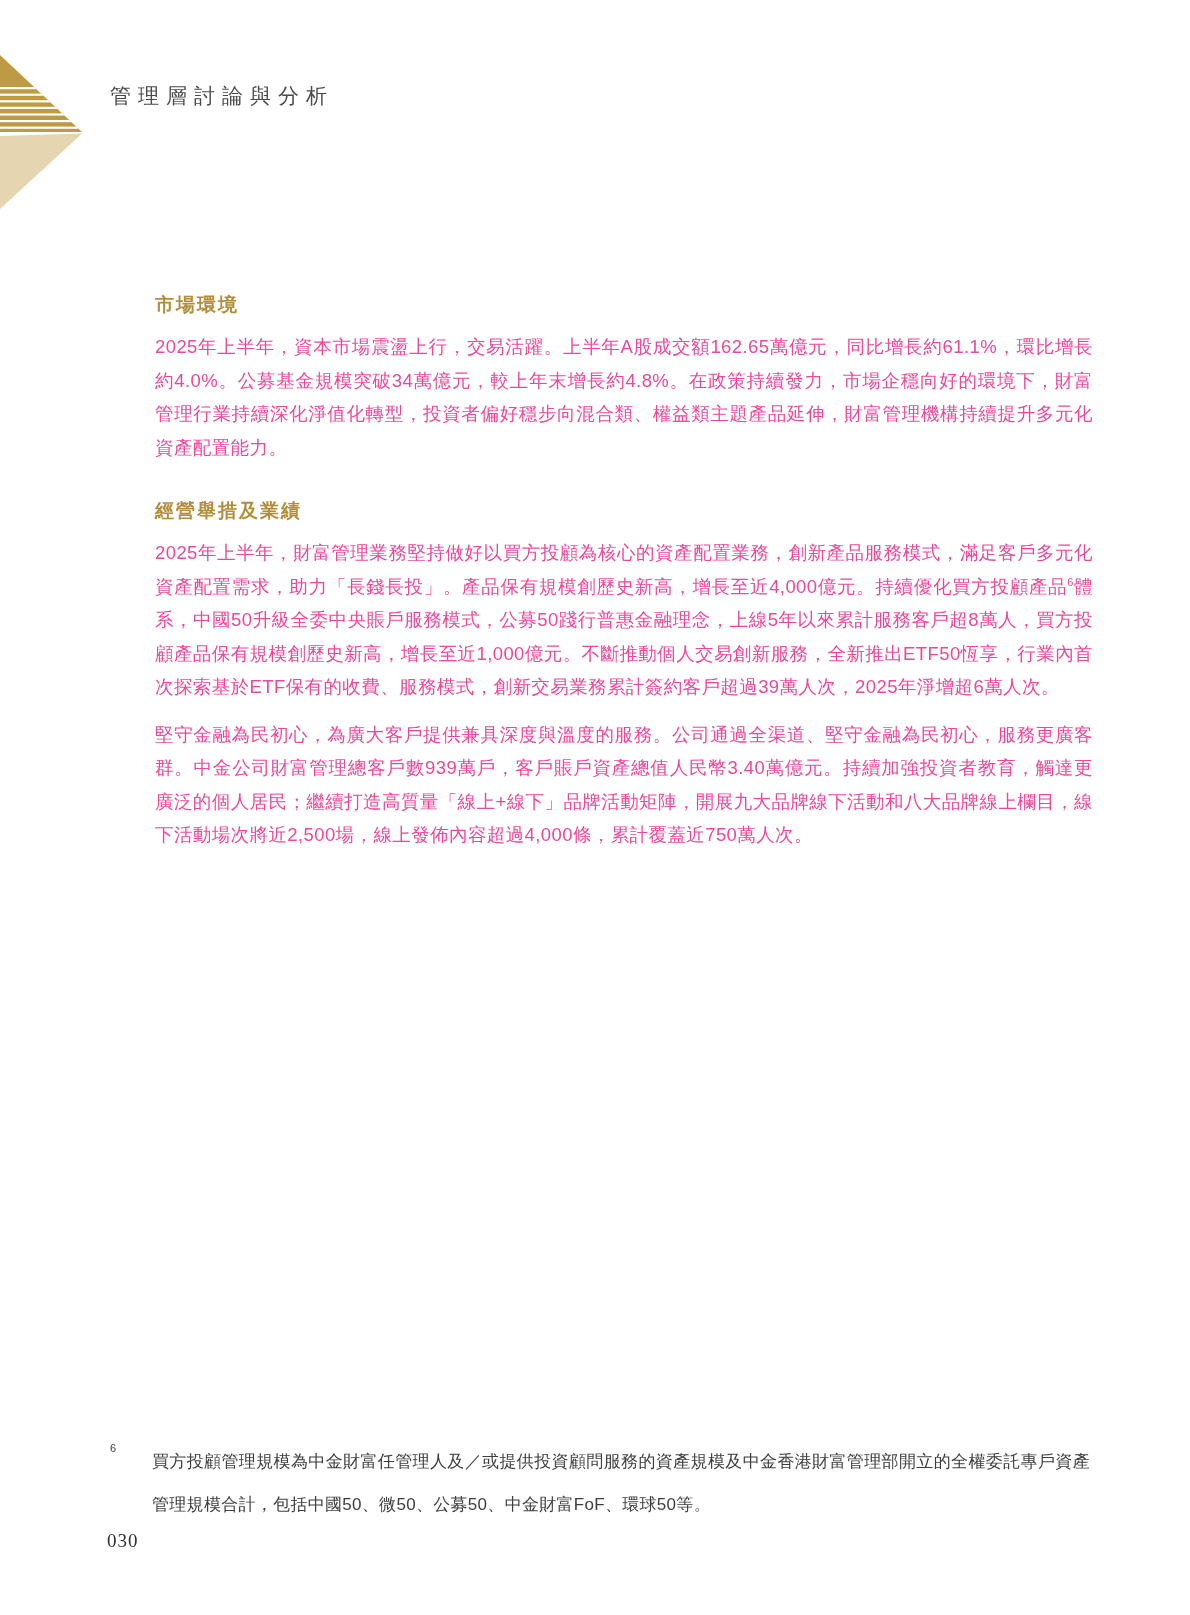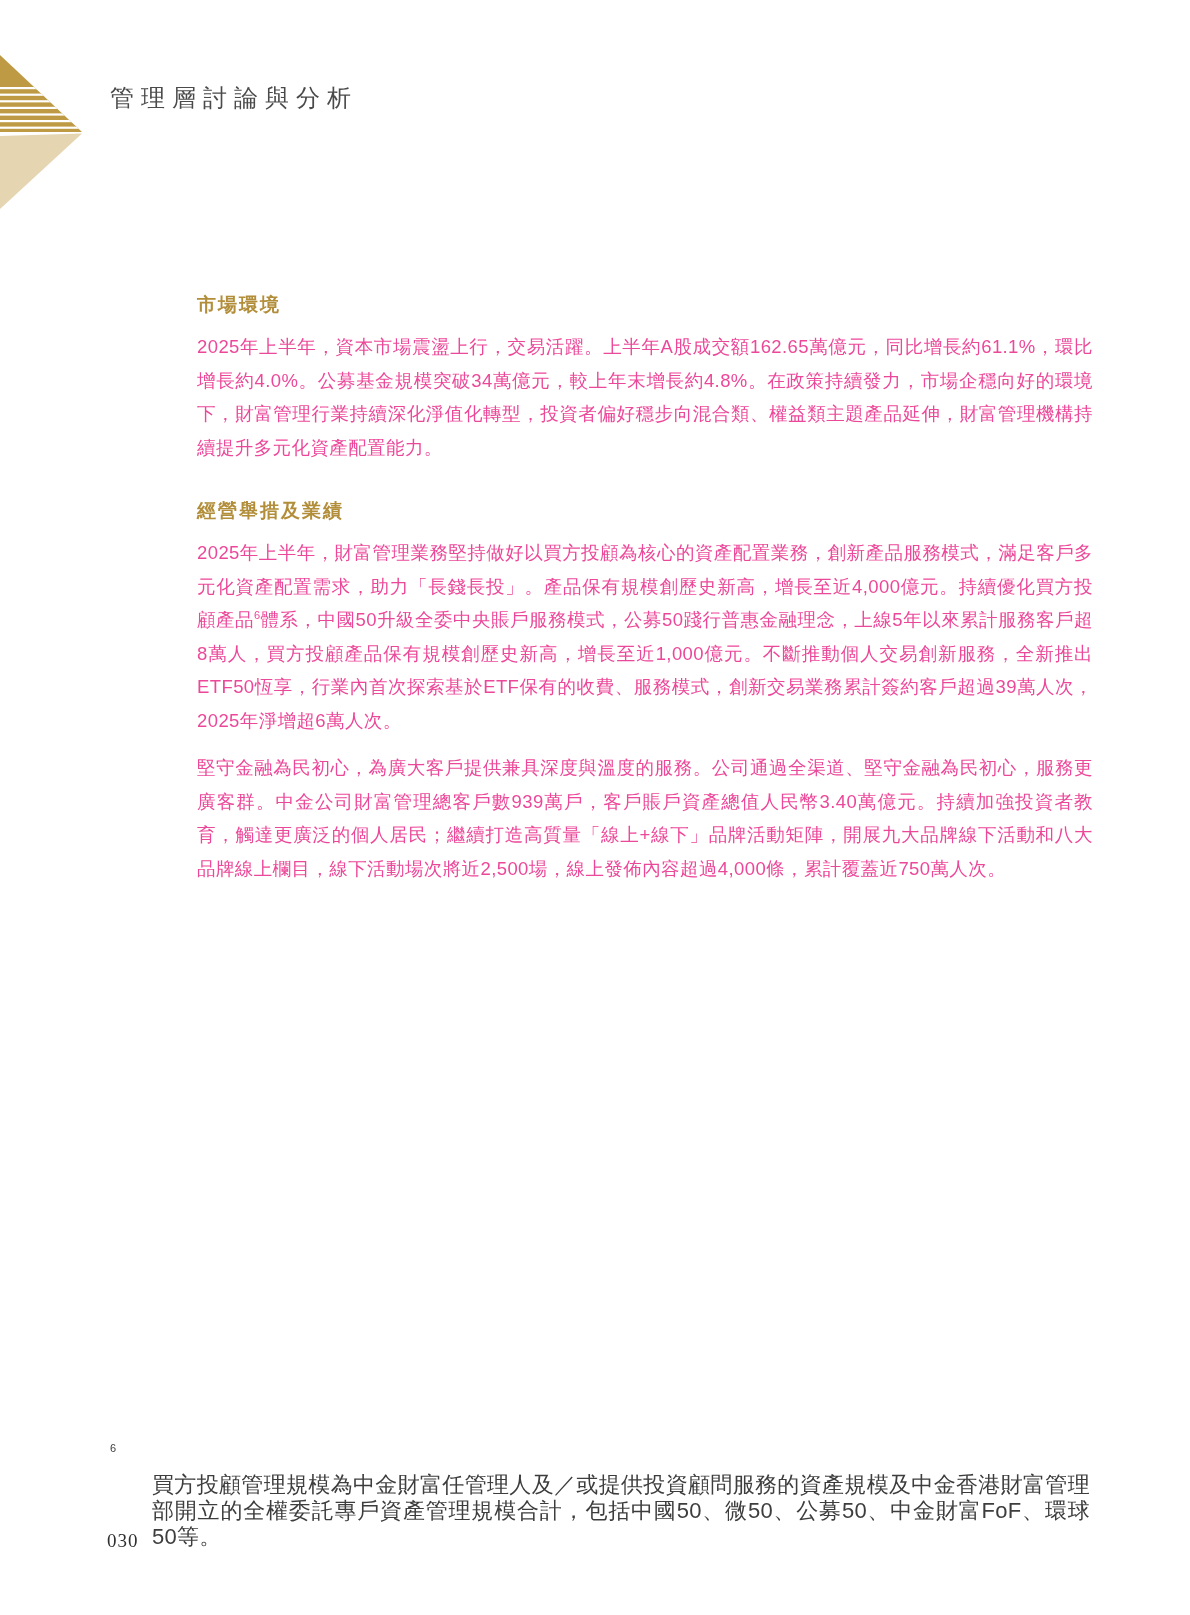--- a/index.html
+++ b/index.html
@@ -20,41 +20,41 @@
     width: 84px;
     height: 156px;
   }
 
   
   .page-header {
     position: absolute;
     left: 110px;
     top: 82px;
     font-family: Liberation Serif, serif;
-    font-size: 24px;
+    font-size: 21px;
     letter-spacing: 7px;
     color: #4a4a4a;
   }
 
   
   .content {
     position: absolute;
     left: 155px;
     top: 268px;
     width: 938px;
     color: #3d3d3d;
   }
   .section-title {
     margin: 0;
     font-size: 22px;
     font-weight: bold;
     color: #b28e3a;
     letter-spacing: 1px;
   }
-  .section-body { margin-left: 42px; }
+  .section-body { }
   .subhead {
     margin: 0;
     font-size: 19px;
     font-weight: bold;
     color: #b28e3a;
     letter-spacing: 2px;
   }
   .subhead.first  { margin-top: 24px; }
   .subhead.second { margin-top: 34px; }
   .para {
@@ -84,25 +84,24 @@
   }
   .fn-marker {
     width: 42px;
     flex: 0 0 42px;
     font-size: 11px;
     padding-top: 2px;
     color: #3d3d3d;
   }
   .fn-text {
     flex: 1;
-    font-size: 22px;
-    line-height: 26px;
+    font-size: 17px;
+    line-height: 43px;
     text-align: justify;
     letter-spacing: 0.3px;
-    margin-top: 32px;
   }
 
   
   .page-number {
     position: absolute;
     left: 107px;
     top: 1530px;
     font-family: "Liberation Serif", "DejaVu Serif", serif;
     font-size: 19px;
     color: #2f2f2f;

